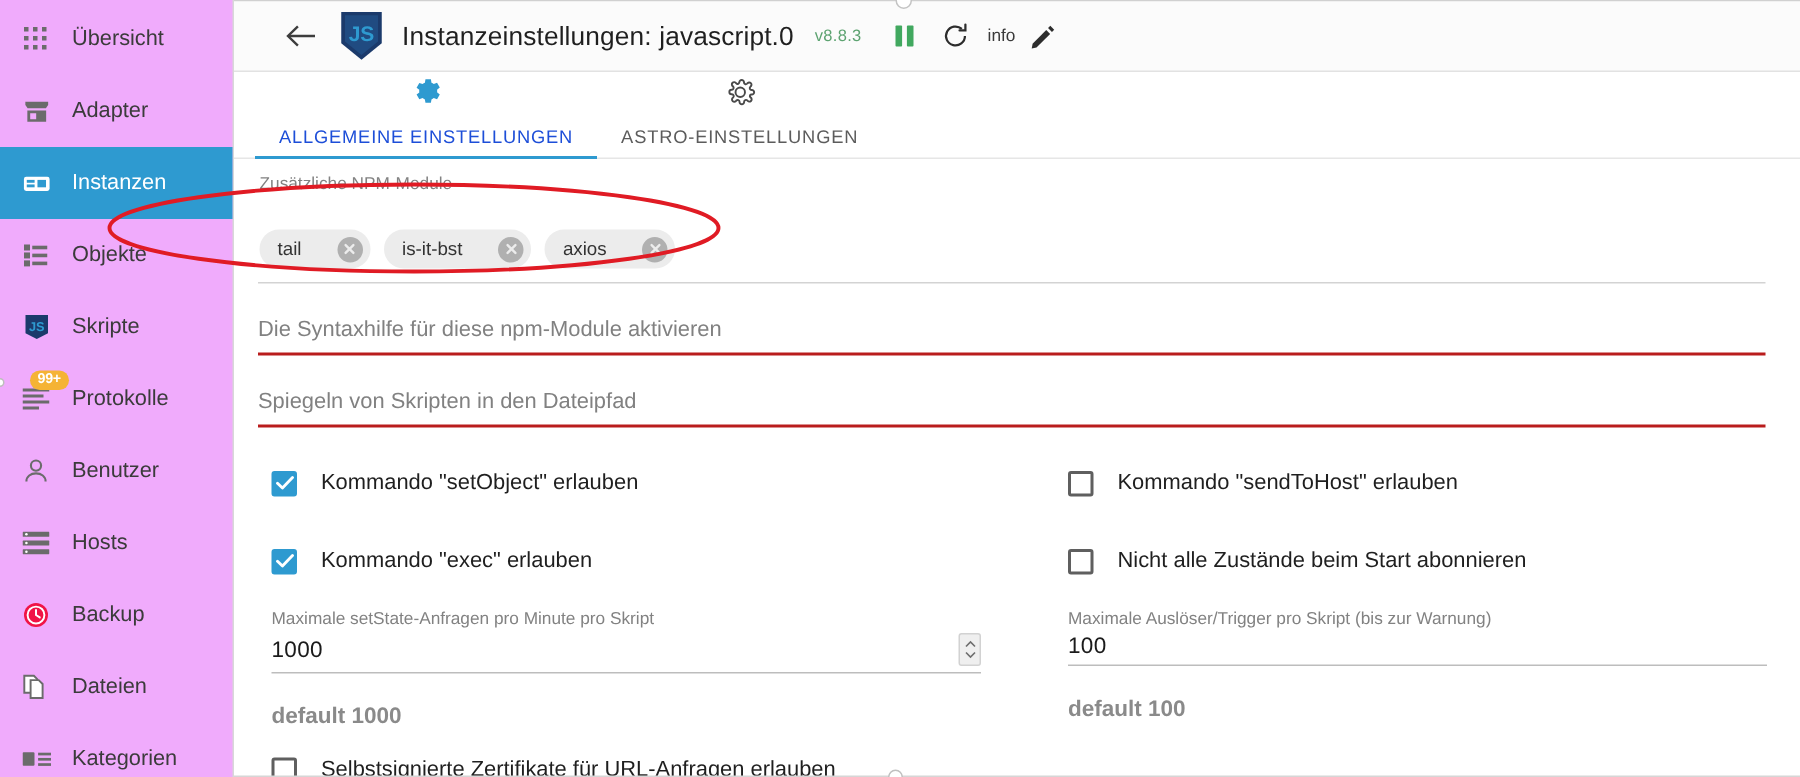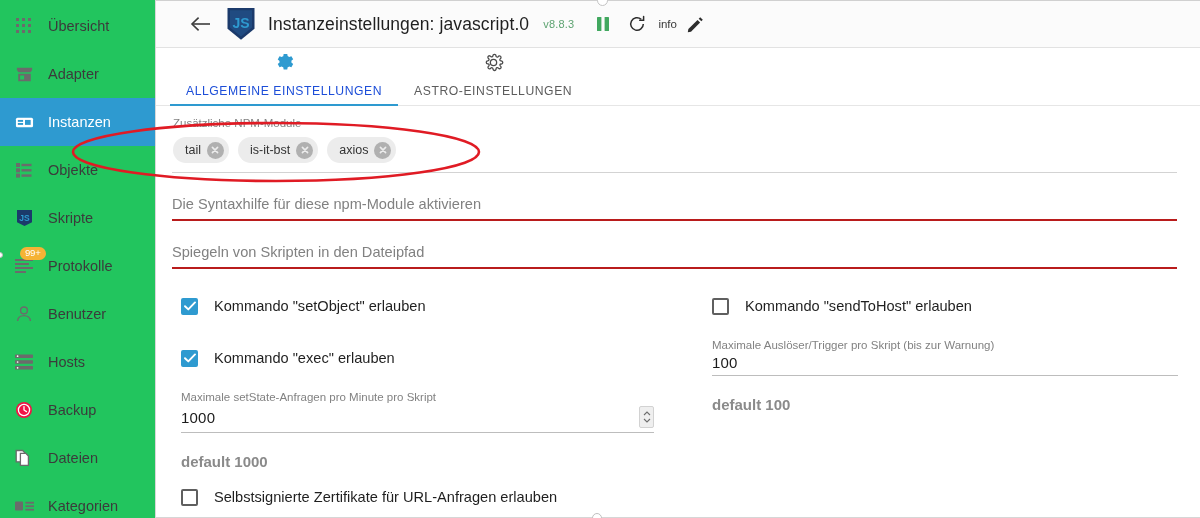--- a/index.html
+++ b/index.html
@@ -14,21 +14,21 @@
     position: relative;
     width: 1200px; height: 518px;
     display: flex;
     background: #fff;
   }
 
   
   .sidebar {
     width: 156px;
     height: 518px;
-    background: #22c55e;
+    background: #f0abfc;
     border-right: 1px solid #d8d8d8;
     flex: 0 0 156px;
     position: relative;
     padding-top: 2px;
   }
   .nav-item {
     height: 48px;
     display: flex;
     align-items: center;
     padding-left: 14px;
@@ -51,21 +51,21 @@
   }
   .nav-icon svg { display: block; }
   .nav-label { line-height: 1; }
 
   .badge {
     position: absolute;
     top: -9px; left: 6px;
     background: #f5b335;
     color: #fff;
     font-size: 9.5px;
-    font-weight: normal;
+    font-weight: bold;
     border-radius: 9px;
     padding: 1px 5px 2px 5px;
     line-height: 1.1;
     letter-spacing: -0.2px;
     z-index: 3;
   }
   .sidebar-nub {
     position: absolute;
     left: -3px; top: 252px;
     width: 6px; height: 6px;
@@ -198,24 +198,25 @@
     border-bottom: 1px solid #d3d3d3;
     margin-right: 3px;
   }
   .chip {
     height: 26px;
     background: #ececec;
     border-radius: 13px;
     display: flex;
     align-items: center;
     padding: 0 5px 0 12px;
-    gap: 6px;
+    gap: 24px;
     font-size: 12.5px;
     color: #333;
     cursor: pointer;
+    margin-top: 16px;
   }
   .chip-x {
     width: 17px; height: 17px;
     border-radius: 50%;
     background: #b0b0b0;
     display:flex; align-items:center; justify-content:center;
     cursor: pointer;
   }
   .chip-x svg { display:block; }
 
@@ -623,20 +624,24 @@
           </div>
         </div>
 
         <div class="col right">
 
           <div class="cb-row">
             <span class="cb"></span>
             <span class="cb-label">Kommando "sendToHost" erlauben</span>
           </div>
 
+          <div class="cb-row">
+            <span class="cb"></span>
+            <span class="cb-label">Nicht alle Zustände beim Start abonnieren</span>
+          </div>
 
           <div class="num-field">
             <div class="num-label">Maximale Auslöser/Trigger pro Skript (bis zur Warnung)</div>
             <div class="num-input-wrap">
               <span class="num-value">100</span>
             </div>
             <div class="helper">default 100</div>
           </div>
         </div>
       </div>

